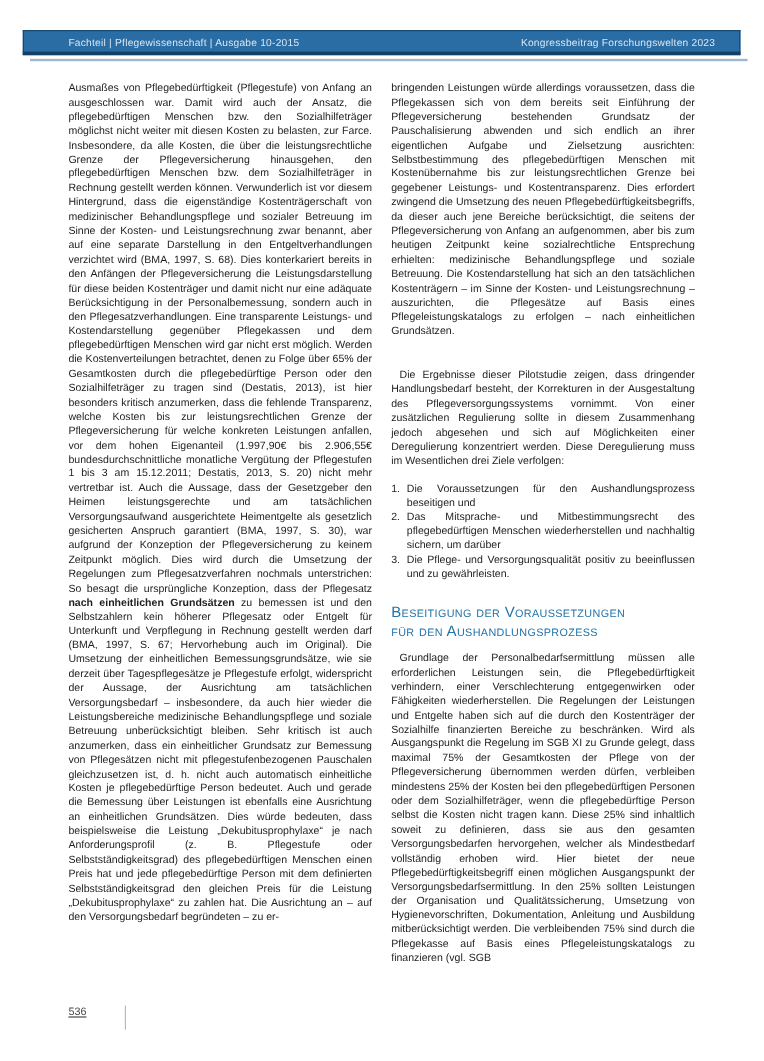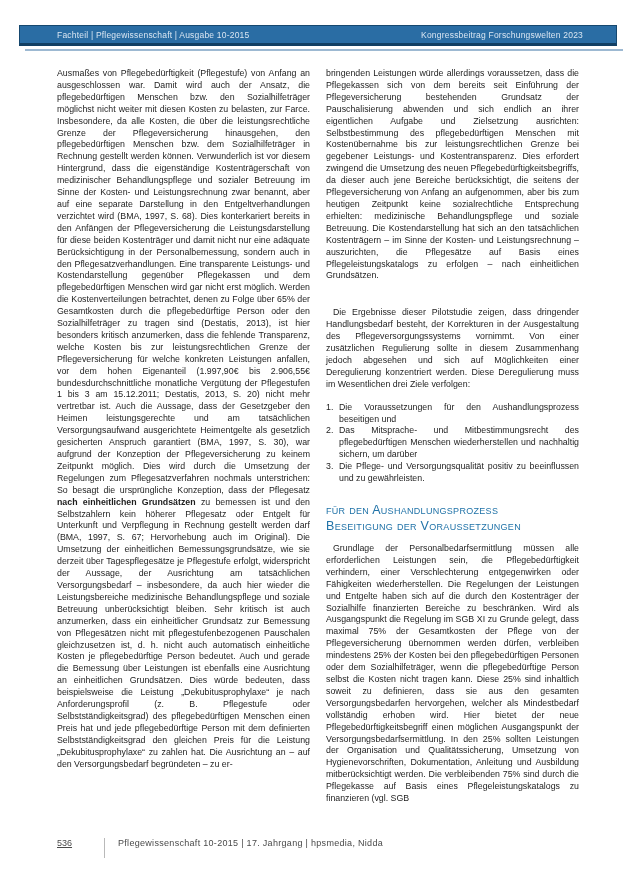--- a/index.html
+++ b/index.html
@@ -18,21 +18,21 @@
     position:absolute;
     left:19px;top:25px;
     width:598px;height:21px;
     background:#2a6da4;
     border:1px solid #16486f;
     border-bottom:3px solid #123f63;
     box-sizing:border-box;
     display:flex;
     align-items:center;
     justify-content:space-between;
-    padding:0 33px 0 37px;
+    padding:0 20px 0 37px;
   }
   .header-bar span{
     font-size:8.5px;
     color:#d9e6f2;
     letter-spacing:.2px;
     white-space:nowrap;
   }
   .header-underline{
     position:absolute;
     left:25px;top:49px;
@@ -137,28 +137,27 @@
           <span class="num">2.</span>
           <span class="li-text">Das Mitsprache- und Mitbestimmungsrecht des pflegebedürftigen Menschen wiederherstellen und nachhaltig sichern, um darüber</span>
         </div>
         <div class="list-item">
           <span class="num">3.</span>
           <span class="li-text">Die Pflege- und Versorgungsqualität positiv zu beeinflussen und zu gewährleisten.</span>
         </div>
       </div>
 
       <h2 class="section-heading">
+        <span>Beseitigung der Voraussetzungen</span>
         <span>für den Aushandlungsprozess</span>
-        <span>Beseitigung der Voraussetzungen</span>
       </h2>
 
       <p class="para indent">Grundlage der Personalbedarfsermittlung müssen alle erforderlichen Leistungen sein, die Pflegebedürftigkeit verhindern, einer Verschlechterung entgegenwirken oder Fähigkeiten wiederherstellen. Die Regelungen der Leistungen und Entgelte haben sich auf die durch den Kostenträger der Sozialhilfe finanzierten Bereiche zu beschränken. Wird als Ausgangspunkt die Regelung im SGB XI zu Grunde gelegt, dass maximal 75% der Gesamtkosten der Pflege von der Pflegeversicherung übernommen werden dürfen, verbleiben mindestens 25% der Kosten bei den pflegebedürftigen Personen oder dem Sozialhilfeträger, wenn die pflegebedürftige Person selbst die Kosten nicht tragen kann. Diese 25% sind inhaltlich soweit zu definieren, dass sie aus den gesamten Versorgungsbedarfen hervorgehen, welcher als Mindestbedarf vollständig erhoben wird. Hier bietet der neue Pflegebedürftigkeitsbegriff einen möglichen Ausgangspunkt der Versorgungsbedarfsermittlung. In den 25% sollten Leistungen der Organisation und Qualitätssicherung, Umsetzung von Hygienevorschriften, Dokumentation, Anleitung und Ausbildung mitberücksichtigt werden. Die verbleibenden 75% sind durch die Pflegekasse auf Basis eines Pflegeleistungskatalogs zu finanzieren (vgl. SGB</p>
     </div>
 
   </div>
 
   <div class="footer">
     <span class="page-num">536</span>
     <span class="footer-divider"></span>
-    <span class="footer-text">Pflegewissenschaft 10-2015 | 17. Jahrgang | hpsmedia, Nidda</span>
   </div>
 
 </div>
 
 </body></html>

